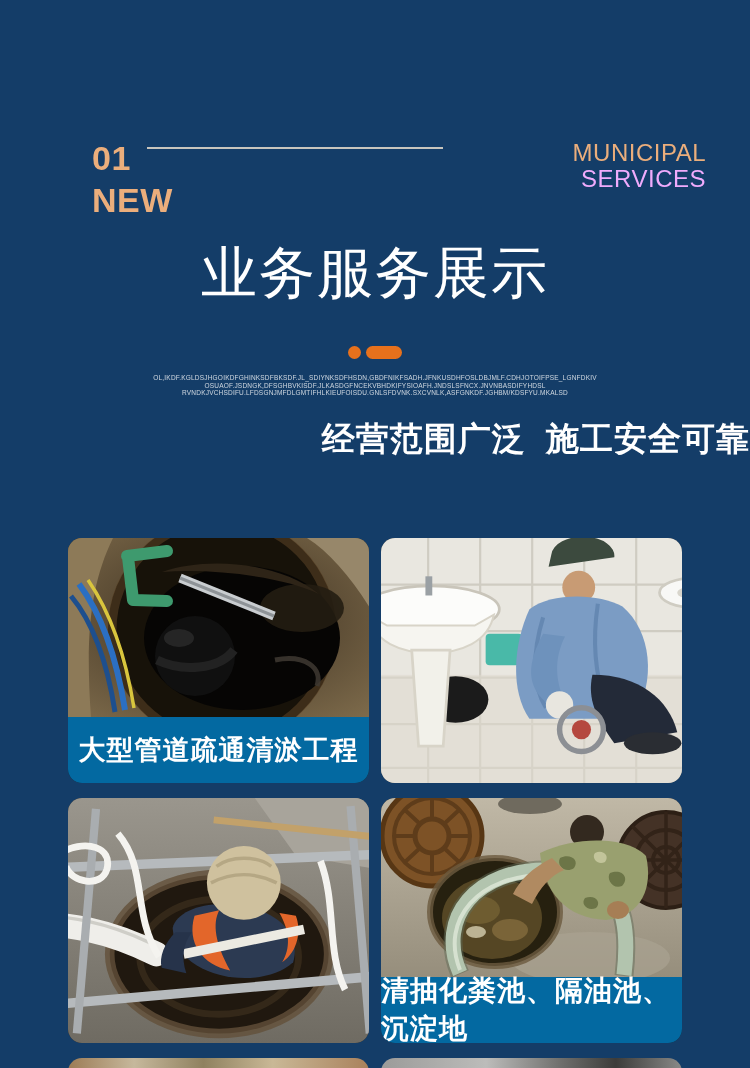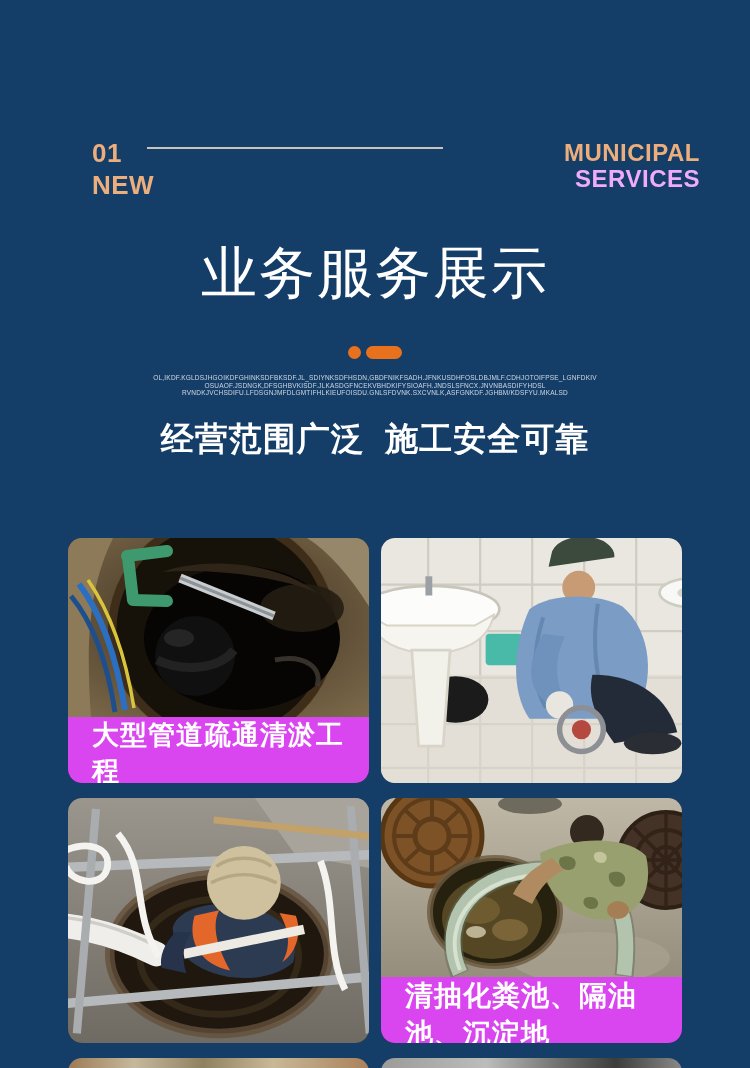--- a/index.html
+++ b/index.html
@@ -4,48 +4,48 @@
 <style>
   * { margin:0; padding:0; box-sizing:border-box; }
   html,body { background:#0d2c4e; }
   .page {
     position:relative; width:750px; height:1068px; margin:0 auto;
     background:#143D68; overflow:hidden;
     font-family:"Liberation Sans","DejaVu Sans",sans-serif;
   }
   
   .hdr-left { position:absolute; left:92px; top:138px; color:#EBAE7C;
-    font-size:26px; font-weight:bold; line-height:1.23; letter-spacing:0.5px; }
+    font-size:34px; font-weight:bold; line-height:1.23; letter-spacing:0.5px; }
   .hdr-line { position:absolute; left:147px; top:147px; width:296px; height:2px;
     background:#DCD4C6; opacity:0.9; }
-  .hdr-right { position:absolute; right:50px; top:140px; text-align:right;
-    font-size:24px; font-weight:bold; line-height:1.08; letter-spacing:0.5px; }
+  .hdr-right { position:absolute; right:44px; top:140px; text-align:right;
+    font-size:24px; font-weight:normal; line-height:1.08; letter-spacing:0.5px; }
   .hdr-right .l1 { color:#EBAE7C; display:block; }
   .hdr-right .l2 { color:#f0abfc; display:block; }
   
   .main-title { position:absolute; top:236px; left:0; width:100%;
     text-align:center; color:#FFFFFF; font-size:56px; font-weight:normal; letter-spacing:2px; }
   .accent { position:absolute; top:346px; left:0; width:100%;
     display:flex; justify-content:center; align-items:center; gap:5px; }
   .accent .dot  { width:13px; height:13px; border-radius:50%; background:#E7711C; }
   .accent .dash { width:36px; height:13px; border-radius:7px;  background:#E7711C; }
   .fineprint { position:absolute; top:374px; left:0; width:100%; text-align:center;
     color:rgba(255,255,255,0.78); font-size:6.5px; line-height:7.5px; letter-spacing:0.2px; }
-  .subtitle { position:absolute; top:417px; left:0; width:100%; text-align:center;
+  .subtitle { position:absolute; top:417px; left:0; width:100%; text-align:right;
     color:#FFFFFF; font-size:33px; font-weight:bold; letter-spacing:1px; white-space:pre; }
   
   .cards { position:absolute; top:538px; left:68px; width:614px;
     display:grid; grid-template-columns:1fr 1fr; gap:15px 12px; }
   .card { height:245px; border-radius:14px; overflow:hidden; background:#1b1b1b;
     display:flex; flex-direction:column; cursor:pointer; }
   .card-photo { flex:1; min-height:0; }
   .card-photo svg { width:100%; height:100%; display:block; }
-  .card-label { height:66px; flex:0 0 66px; background:#d946ef; color:#FFFFFF;
-    display:flex; align-items:flex-start; justify-content:center;
-    font-size:27px; font-weight:bold; letter-spacing:1px;padding-left:24px; }
+  .card-label { height:66px; flex:0 0 66px; background:#0369a1; color:#FFFFFF;
+    display:flex; align-items:center; justify-content:center;
+    font-size:27px; font-weight:bold; letter-spacing:1px; }
   .card:nth-child(4) .card-label { font-size:28px; }
   
   .peek { position:absolute; top:1058px; left:68px; width:614px;
     display:grid; grid-template-columns:1fr 1fr; gap:12px; }
   .peek-strip { height:22px; border-radius:14px 14px 0 0; }
   .peek-left  { background:linear-gradient(90deg,#9c7b55 0%,#c6b89c 22%,#8f815f 45%,#c9b896 68%,#a9815c 100%); }
   .peek-right { background:linear-gradient(90deg,#9b9b99 0%,#bcbcba 35%,#6e6e6c 60%,#3c3c3a 78%,#8a8a88 100%); }
 </style>
 </head>
 <body>

